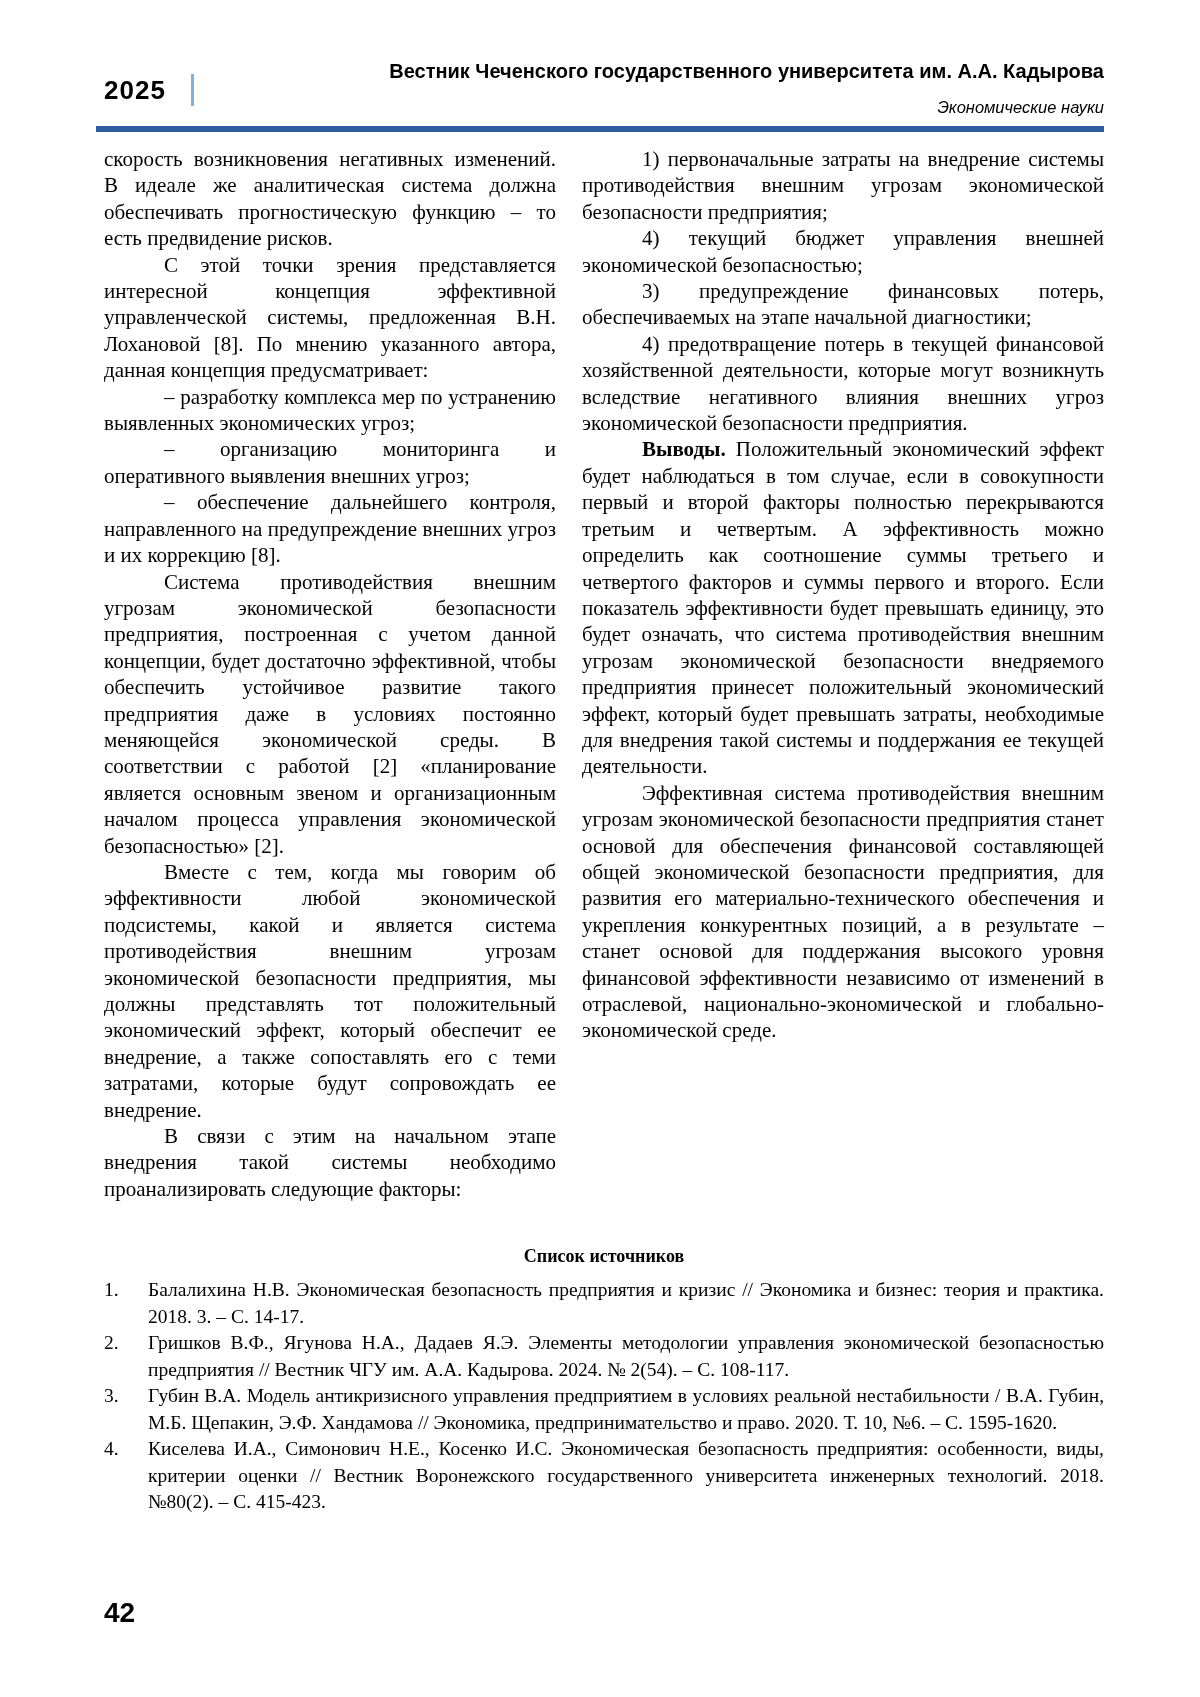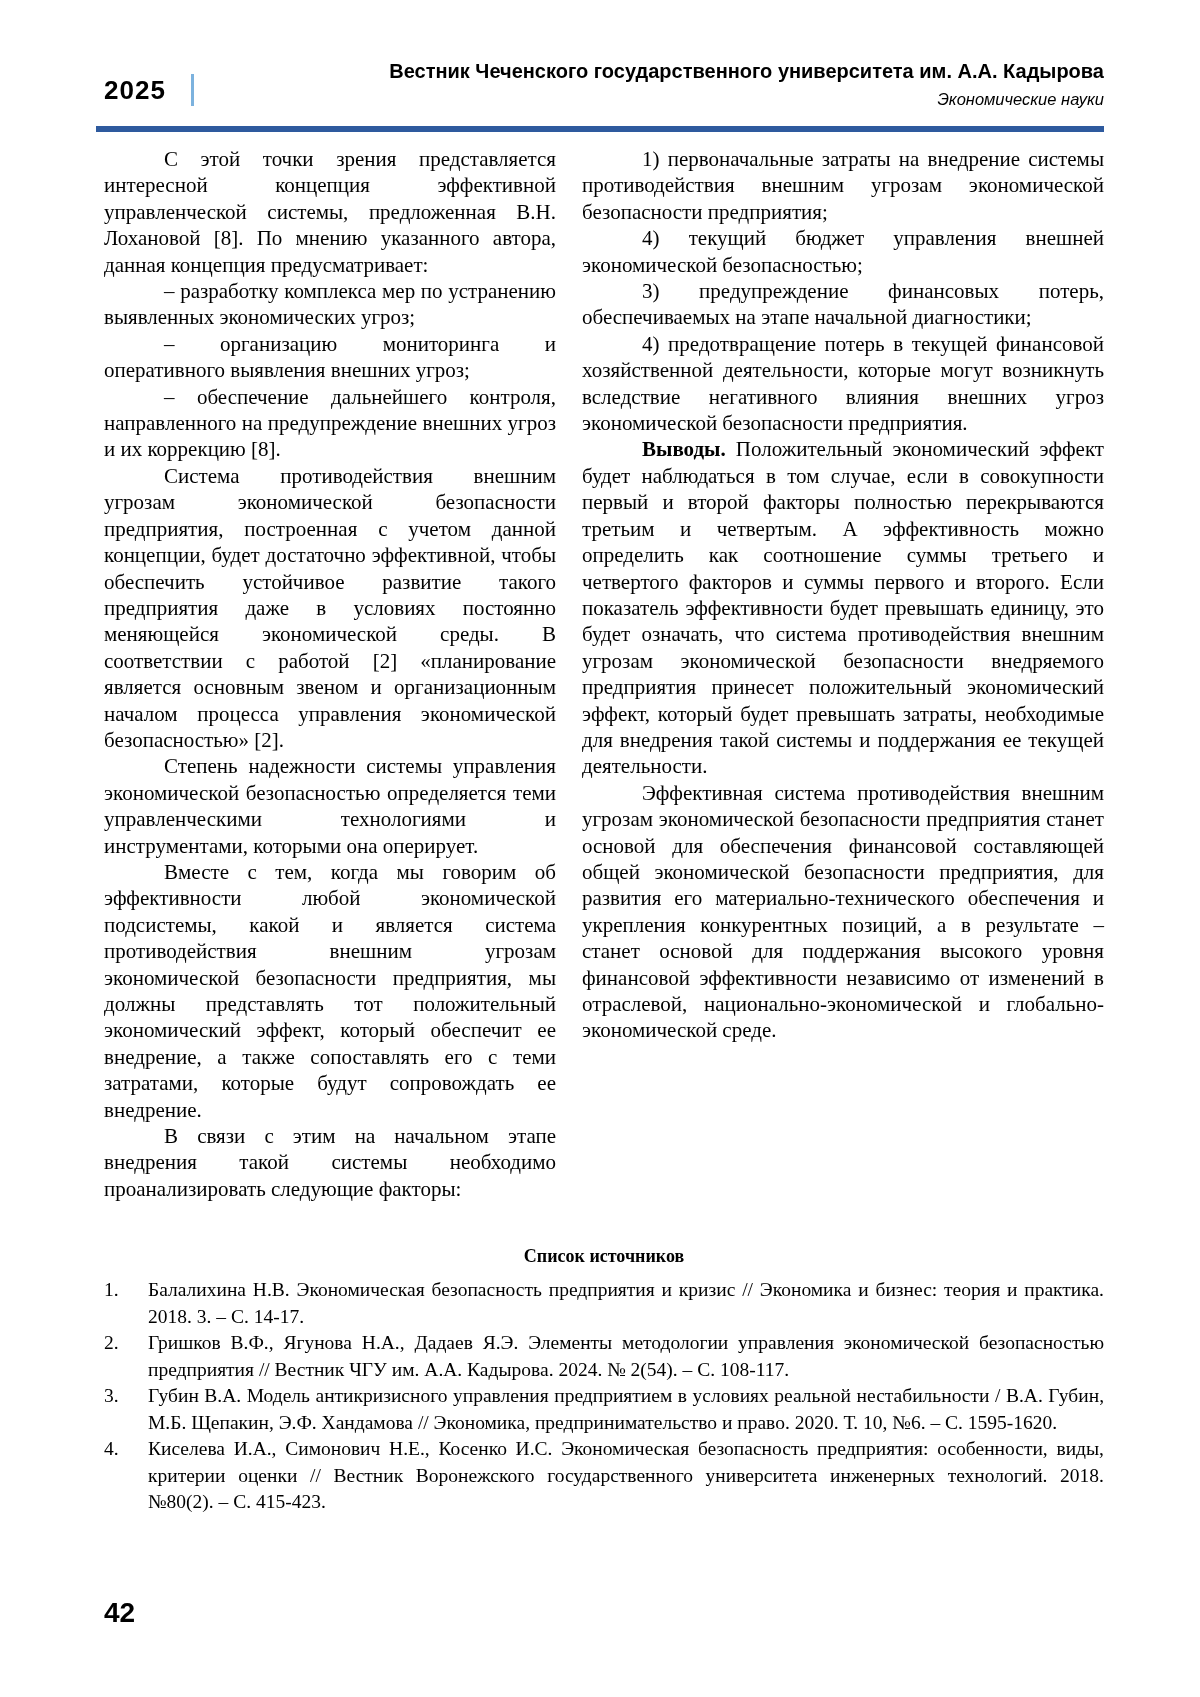--- a/index.html
+++ b/index.html
@@ -41,21 +41,21 @@
     font-family: "Liberation Sans", sans-serif;
     line-height: 1.35;
   }
   .journal-title {
     font-weight: bold;
     font-size: 20px;
   }
   .section-title {
     font-style: italic;
     font-size: 16.5px;
-    margin-top: 3px;
+    margin-top: 11px;
   }
   .header-rule {
     position: absolute;
     left: 96px; right: 96px; top: 126px;
     height: 6px;
     background: #2e5a9e;
   }
   
   .content {
     position: absolute;
@@ -122,26 +122,26 @@
       <div class="journal-title">Вестник Чеченского государственного университета им. А.А. Кадырова</div>
       <div class="section-title">Экономические науки</div>
     </div>
   </div>
 
   <div class="header-rule"></div>
 
   <div class="content">
     <div class="columns">
       <div class="col-left">
+          <p class="body-p no-indent">скорость возникновения негативных изменений. В идеале же аналитическая система должна обеспечивать прогностическую функцию – то есть предвидение рисков.</p>
           <p class="body-p">С этой точки зрения представляется интересной концепция эффективной управленческой системы, предложенная В.Н. Лохановой [8]. По мнению указанного автора, данная концепция предусматривает:</p>
           <p class="body-p">– разработку комплекса мер по устранению выявленных экономических угроз;</p>
           <p class="body-p">– организацию мониторинга и оперативного выявления внешних угроз;</p>
           <p class="body-p">– обеспечение дальнейшего контроля, направленного на предупреждение внешних угроз и их коррекцию [8].</p>
           <p class="body-p">Система противодействия внешним угрозам экономической безопасности предприятия, построенная с учетом данной концепции, будет достаточно эффективной, чтобы обеспечить устойчивое развитие такого предприятия даже в условиях постоянно меняющейся экономической среды. В соответствии с работой [2] «планирование является основным звеном и организационным началом процесса управления экономической безопасностью» [2].</p>
-          <p class="body-p">Степень надежности системы управления экономической безопасностью определяется теми управленческими технологиями и инструментами, которыми она оперирует.</p>
           <p class="body-p">Вместе с тем, когда мы говорим об эффективности любой экономической подсистемы, какой и является система противодействия внешним угрозам экономической безопасности предприятия, мы должны представлять тот положительный экономический эффект, который обеспечит ее внедрение, а также сопоставлять его с теми затратами, которые будут сопровождать ее внедрение.</p>
           <p class="body-p">В связи с этим на начальном этапе внедрения такой системы необходимо проанализировать следующие факторы:</p>
         </div>
       <div class="col-right">
           <p class="body-p">1) первоначальные затраты на внедрение системы противодействия внешним угрозам экономической безопасности предприятия;</p>
           <p class="body-p">4) текущий бюджет управления внешней экономической безопасностью;</p>
           <p class="body-p">3) предупреждение финансовых потерь, обеспечиваемых на этапе начальной диагностики;</p>
           <p class="body-p">4) предотвращение потерь в текущей финансовой хозяйственной деятельности, которые могут возникнуть вследствие негативного влияния внешних угроз экономической безопасности предприятия.</p>
           <p class="body-p"><b>Выводы. </b>Положительный экономический эффект будет наблюдаться в том случае, если в совокупности первый и второй факторы полностью перекрываются третьим и четвертым. А эффективность можно определить как соотношение суммы третьего и четвертого факторов и суммы первого и второго. Если показатель эффективности будет превышать единицу, это будет означать, что система противодействия внешним угрозам экономической безопасности внедряемого предприятия принесет положительный экономический эффект, который будет превышать затраты, необходимые для внедрения такой системы и поддержания ее текущей деятельности.</p>
           <p class="body-p">Эффективная система противодействия внешним угрозам экономической безопасности предприятия станет основой для обеспечения финансовой составляющей общей экономической безопасности предприятия, для развития его материально-технического обеспечения и укрепления конкурентных позиций, а в результате – станет основой для поддержания высокого уровня финансовой эффективности независимо от изменений в отраслевой, национально-экономической и глобально-экономической среде.</p>

